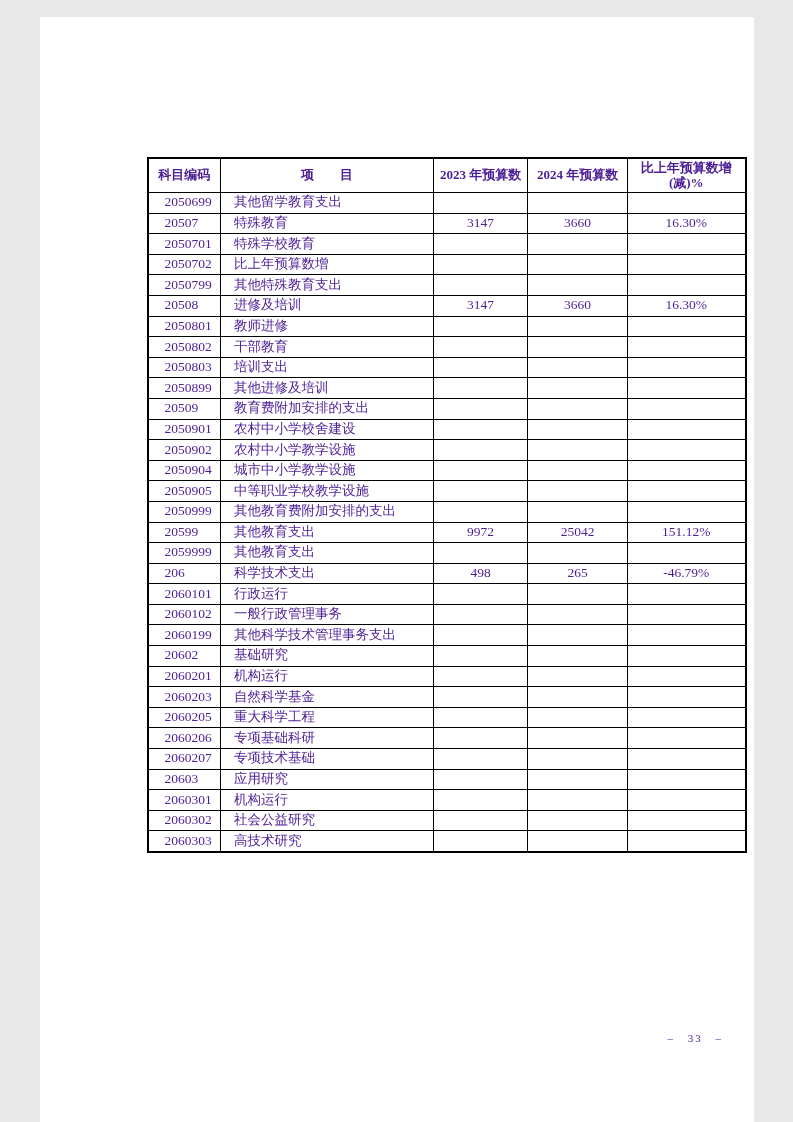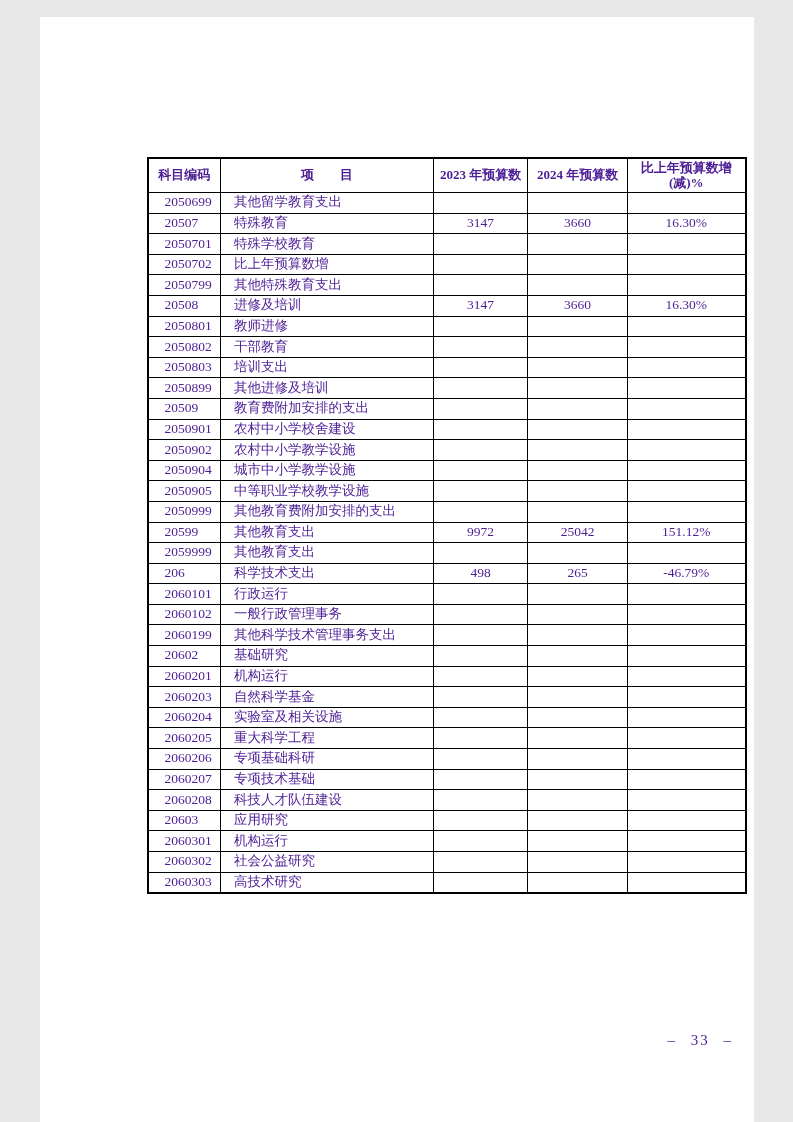--- a/index.html
+++ b/index.html
@@ -39,21 +39,21 @@
     font-size: 13px;
   }
   table.budget tbody td { height: 19.6px; vertical-align: middle; }
   table.budget td.c0 { text-align: left; padding-left: 16px; }
   table.budget td.c1 { text-align: left; padding-left: 13px; }
   table.budget td.c2, table.budget td.c3, table.budget td.c4 { text-align: center; }
   .page-number {
     position: absolute;
     left: 628px;
     top: 1015px;
-    font-size: 15px;
+    font-size: 11px;
     letter-spacing: 2px;
     word-spacing: 8px;
     white-space: pre;
   }
 </style>
 </head>
 <body>
 
 <div class="page">
 
@@ -245,27 +245,20 @@
           <td class="c4"></td>
         </tr>
         <tr>
           <td class="c0">2060203</td>
           <td class="c1">自然科学基金</td>
           <td class="c2"></td>
           <td class="c3"></td>
           <td class="c4"></td>
         </tr>
         <tr>
-          <td class="c0">2060204</td>
-          <td class="c1">实验室及相关设施</td>
-          <td class="c2"></td>
-          <td class="c3"></td>
-          <td class="c4"></td>
-        </tr>
-        <tr>
           <td class="c0">2060205</td>
           <td class="c1">重大科学工程</td>
           <td class="c2"></td>
           <td class="c3"></td>
           <td class="c4"></td>
         </tr>
         <tr>
           <td class="c0">2060206</td>
           <td class="c1">专项基础科研</td>
           <td class="c2"></td>
@@ -273,27 +266,20 @@
           <td class="c4"></td>
         </tr>
         <tr>
           <td class="c0">2060207</td>
           <td class="c1">专项技术基础</td>
           <td class="c2"></td>
           <td class="c3"></td>
           <td class="c4"></td>
         </tr>
         <tr>
-          <td class="c0">2060208</td>
-          <td class="c1">科技人才队伍建设</td>
-          <td class="c2"></td>
-          <td class="c3"></td>
-          <td class="c4"></td>
-        </tr>
-        <tr>
           <td class="c0">20603</td>
           <td class="c1">应用研究</td>
           <td class="c2"></td>
           <td class="c3"></td>
           <td class="c4"></td>
         </tr>
         <tr>
           <td class="c0">2060301</td>
           <td class="c1">机构运行</td>
           <td class="c2"></td>

